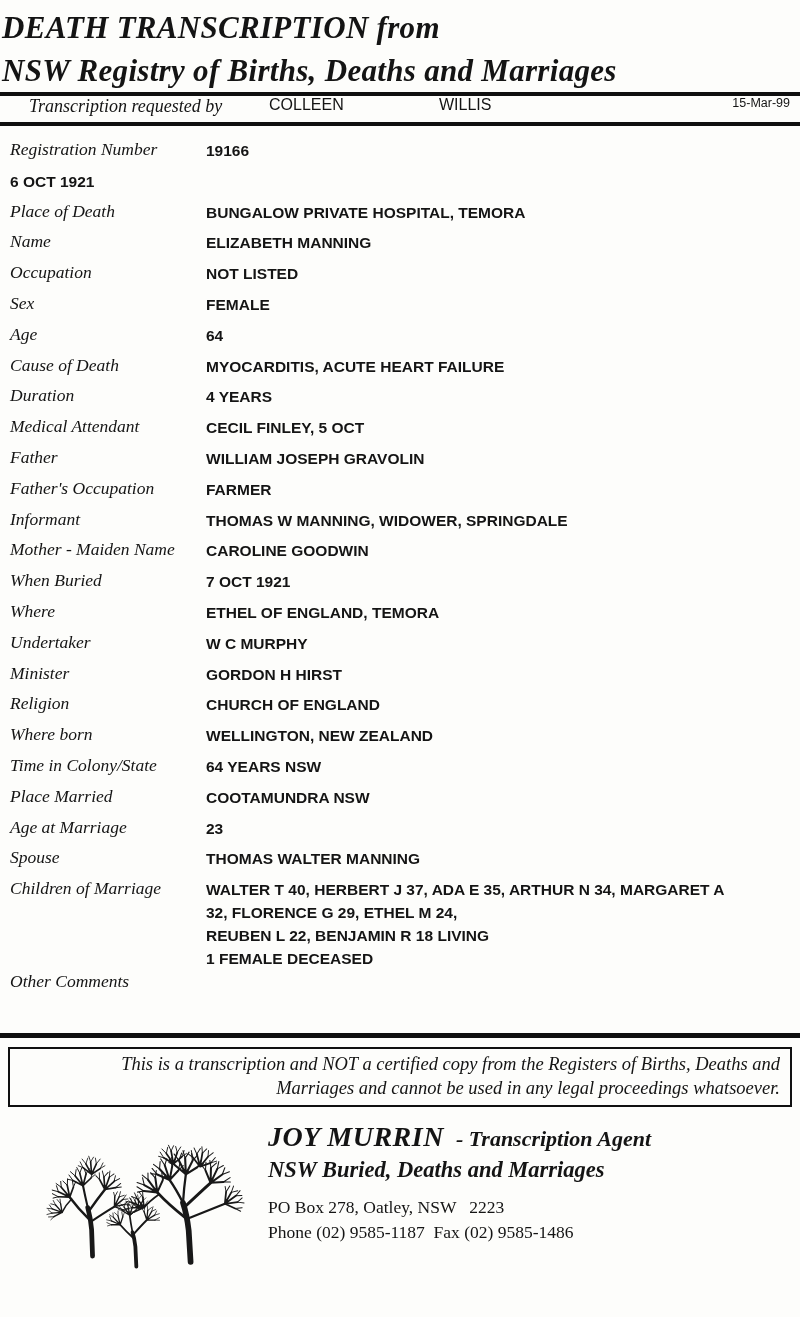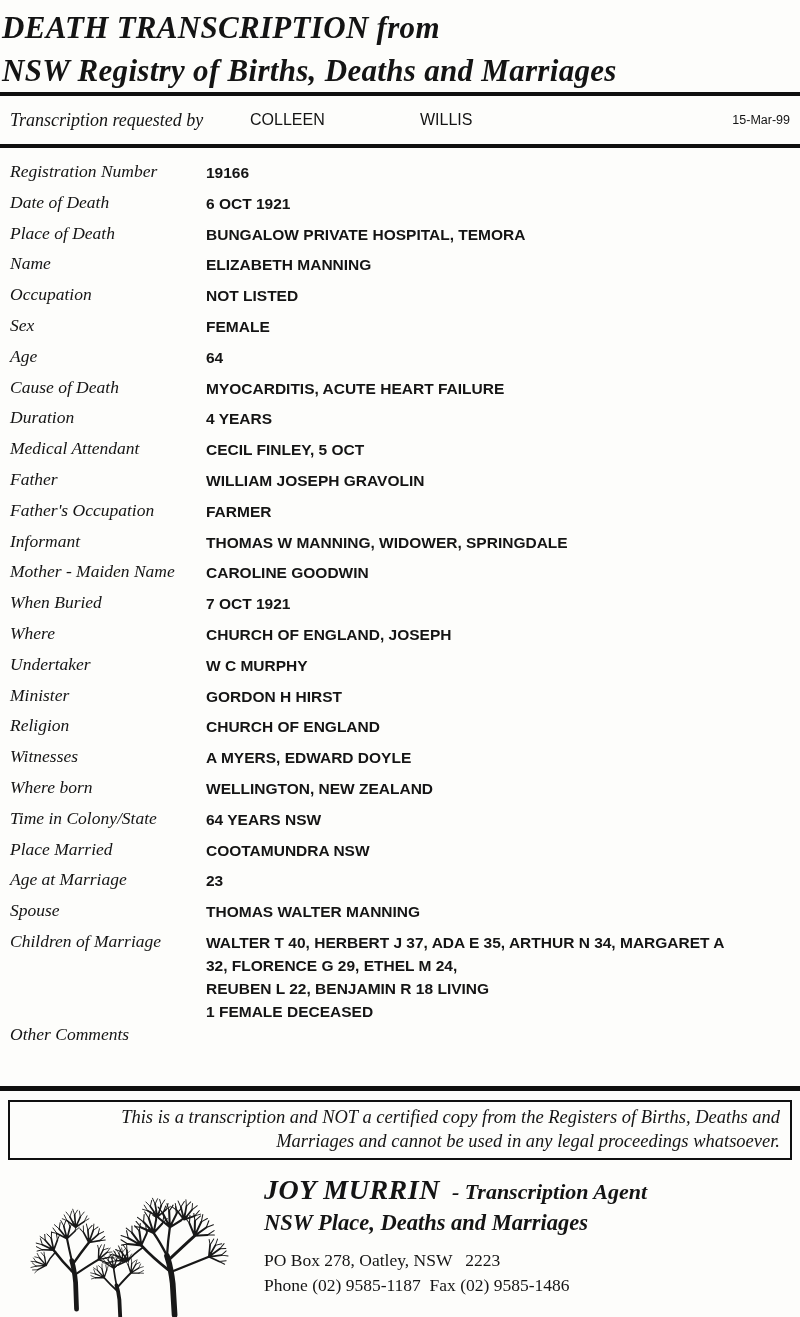--- a/index.html
+++ b/index.html
@@ -28,24 +28,25 @@
   .rule {
     height: 4px;
     background: #0f0f0f;
     border: none;
     margin: 0;
   }
   .rule-thick { height: 5px; }
   
   .request-row {
     display: flex;
-    align-items: center;
-    height: 48px;
+    align-items: flex-start;
+    height: 26px;
     padding: 0 10px;
     box-sizing: border-box;
+    margin-left: 19px;
   }
   .request-label {
     flex: 0 0 240px;
     font-style: italic;
     font-size: 18px;
   }
   .request-first { flex: 0 0 170px; }
   .request-first, .request-last {
     font-family: "Liberation Sans", sans-serif;
     font-weight: normal;
@@ -91,22 +92,21 @@
     font-size: 18.5px;
     line-height: 24px;
     white-space: pre-line;
     margin: 0;
   }
   
   .agent-footer {
     display: flex;
     align-items: flex-start;
     margin-top: 4px;
-    padding-left: 8px;
-    gap: 12px;
+    padding-left: 24px;
   }
   .trees-logo { flex: 0 0 auto; }
   .trees-logo path { stroke: #181818; fill: none; stroke-linecap: round; }
   .trees-logo .limb-main { stroke-width: 1.7px; }
   .trees-logo .limb-twig { stroke-width: 0.9px; }
   .agent-block { padding-top: 10px; padding-left: 6px; }
   .agent-name-line { white-space: nowrap; }
   .agent-name {
     font-weight: bold; font-style: italic;
     font-size: 28px; letter-spacing: 0.5px;
@@ -145,21 +145,20 @@
 
   <div class="rule"></div>
 
   <main class="fields">
 
   <div class="field-row">
       <span class="field-label">Registration Number</span>
       <span class="field-value">19166</span>
     </div>
       <div class="field-row">
-      <span class="field-label">Date of Death</span>
       <span class="field-value">6 OCT 1921</span>
     </div>
       <div class="field-row">
       <span class="field-label">Place of Death</span>
       <span class="field-value">BUNGALOW PRIVATE HOSPITAL, TEMORA</span>
     </div>
       <div class="field-row">
       <span class="field-label">Name</span>
       <span class="field-value">ELIZABETH MANNING</span>
     </div>
@@ -202,37 +201,33 @@
       <div class="field-row">
       <span class="field-label">Mother - Maiden Name</span>
       <span class="field-value">CAROLINE GOODWIN</span>
     </div>
       <div class="field-row">
       <span class="field-label">When Buried</span>
       <span class="field-value">7 OCT 1921</span>
     </div>
       <div class="field-row">
       <span class="field-label">Where</span>
-      <span class="field-value">CHURCH OF ENGLAND, JOSEPH</span>
+      <span class="field-value">ETHEL OF ENGLAND, TEMORA</span>
     </div>
       <div class="field-row">
       <span class="field-label">Undertaker</span>
       <span class="field-value">W C MURPHY</span>
     </div>
       <div class="field-row">
       <span class="field-label">Minister</span>
       <span class="field-value">GORDON H HIRST</span>
     </div>
       <div class="field-row">
       <span class="field-label">Religion</span>
       <span class="field-value">CHURCH OF ENGLAND</span>
-    </div>
-      <div class="field-row">
-      <span class="field-label">Witnesses</span>
-      <span class="field-value">A MYERS, EDWARD DOYLE</span>
     </div>
       <div class="field-row">
       <span class="field-label">Where born</span>
       <span class="field-value">WELLINGTON, NEW ZEALAND</span>
     </div>
       <div class="field-row">
       <span class="field-label">Time in Colony/State</span>
       <span class="field-value">64 YEARS NSW</span>
     </div>
       <div class="field-row">
@@ -321,19 +316,19 @@
         <use href="#fan" transform="translate(120 102) rotate(6) scale(0.75)"></use>
         <use href="#fan" transform="translate(129 114) rotate(34) scale(0.8)"></use>
       </g>
     </svg>
 
     <div class="agent-block">
       <div class="agent-name-line">
         <span class="agent-name">JOY MURRIN</span>
         <span class="agent-role">- Transcription Agent</span>
       </div>
-      <div class="agent-org">NSW Place, Deaths and Marriages</div>
+      <div class="agent-org">NSW Buried, Deaths and Marriages</div>
       <div class="agent-address">PO Box 278, Oatley, NSW   2223</div>
       <div class="agent-phone">Phone (02) 9585-1187  Fax (02) 9585-1486</div>
     </div>
   </footer>
 
 </div>
 
 </body></html>

